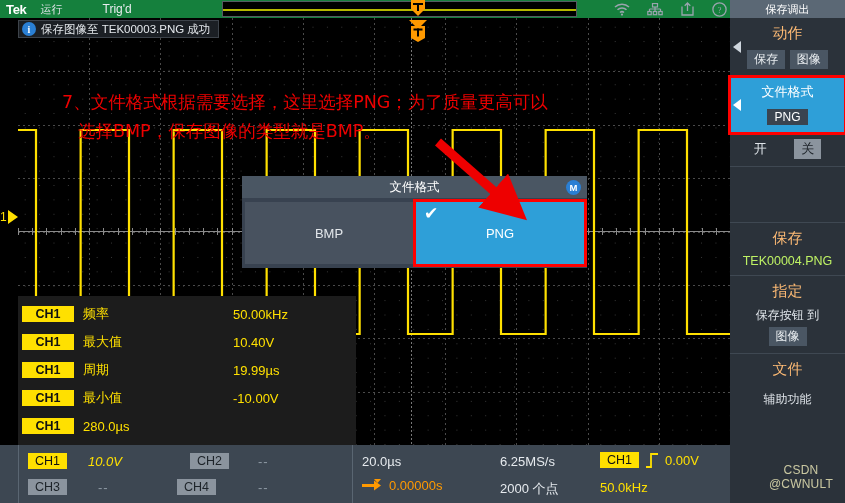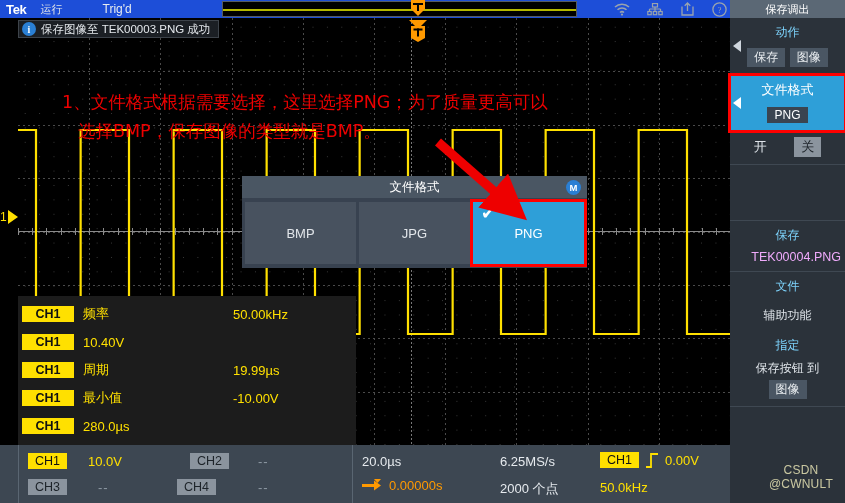--- a/index.html
+++ b/index.html
@@ -11,21 +11,21 @@
   }
   #app {
     position: relative;
     width: 845px; height: 503px;
     background: #000;
   }
 
   
   .topbar {
     position: absolute; left: 0; top: 0; width: 845px; height: 18px;
-    background: #1d4ed8;
+    background: #15803d;
     display: flex; align-items: center;
   }
   .tek-logo {
     color: #ffffff; font-weight: bold; font-size: 13px;
     padding-left: 6px; letter-spacing: -0.3px;
     font-family: "Liberation Sans", sans-serif;
   }
   .top-run { color: #dfe3e8; font-size: 11px; margin-left: 14px; }
   .top-trig { color: #e8ecef; font-size: 12px; margin-left: 40px; font-family: "Liberation Sans", sans-serif;}
   .top-strip {
@@ -200,21 +200,21 @@
 
   
   .sidebar {
     position: absolute; right: 0; top: 18px; width: 115px; height: 485px;
     background: #2b323a;
   }
   .sb-item {
     position: relative; border-bottom: 1px solid #3f4852;
     padding: 6px 4px 7px 4px; text-align: center;
   }
-  .sb-title { color: #7dd3fc; font-size: 12px; margin-bottom: 6px; }
+  .sb-title { color: #fdba74; font-size: 15px; margin-bottom: 6px; }
   .sb-value {
     display: inline-block; background: #4a5663; color: #e8ecef;
     font-size: 12px; padding: 1px 7px;
   }
   .sb-arrow-left {
     position: absolute; left: 3px; top: 50%; transform: translateY(-50%);
     width: 0; height: 0;
     border-top: 6px solid transparent; border-bottom: 6px solid transparent;
     border-right: 8px solid #cfd6dd;
   }
@@ -222,21 +222,21 @@
     background: #2e9fd8;
     outline: 3px solid #ff0000; outline-offset: -1px;
     z-index: 4;
   }
   .sb-item.active .sb-title { color: #ffffff; font-size: 13px; }
   .sb-item.active .sb-value { background: #3a4450; color: #ffffff; }
   .sb-item.active .sb-arrow-left { border-right-color: #ffffff; }
   .sb-toggle { display: flex; align-items: center; justify-content: space-around; padding: 0 6px; }
   .sb-toggle .opt { color: #dfe4e9; font-size: 13px; }
   .sb-toggle .opt.sel { background: #8b949e; color: #1d2329; padding: 1px 7px; }
-  .sb-filename { color: #f0abfc; font-size: 12.5px; text-align: right; }
+  .sb-filename { color: #bef264; font-size: 12.5px; }
   .sb-sub { color: #dfe4e9; font-size: 12px; }
   .sb-spacer { height: 56px; border-bottom: 1px solid #3f4852; }
 
   .watermark {
     position: absolute; right: 4px; bottom: 12px; width: 110px;
     color: #fef9c3; opacity: 0.75; font-size: 12px; text-align: center;
     letter-spacing: 0.2px; z-index: 12; pointer-events: none;
     font-family: "Liberation Sans", sans-serif;
     padding-left: 30px;
   }
@@ -386,21 +386,21 @@
     <rect x="4.5" y="8.5" width="9" height="2" fill="#000"></rect>
     <rect x="8" y="8.5" width="2" height="8" fill="#000"></rect>
   </svg>
 
   <div class="notice">
     <div class="notice-icon">i</div>
     <div class="notice-text">保存图像至 TEK00003.PNG 成功</div>
   </div>
 
   <div class="annot">
-    <div class="l1">1、文件格式根据需要选择，这里选择PNG；为了质量更高可以</div>
+    <div class="l1">7、文件格式根据需要选择，这里选择PNG；为了质量更高可以</div>
     <div class="l2">选择BMP，保存图像的类型就是BMP。</div>
   </div>
 
   <svg class="arrow-svg" width="110" height="85" viewBox="0 0 110 85">
     <defs>
       <marker id="ah" markerWidth="5" markerHeight="5" refX="1.6" refY="2.5" orient="auto">
         <polygon points="0,0 5,2.5 0,5" fill="#ee0000"></polygon>
       </marker>
     </defs>
     <line x1="8" y1="4" x2="74" y2="62" stroke="#ee0000" stroke-width="9" marker-end="url(#ah)"></line>
@@ -408,38 +408,36 @@
 
   <div class="dialog">
     <div class="dialog-title">
       <span>文件格式</span>
       <span class="dlg-m">M</span>
     </div>
     <div class="dialog-body">
       <div class="fmt-btn">
         <span>BMP</span>
       </div>
-      <div class="fmt-btn">
-        <span>JPG</span>
-      </div>
       <div class="fmt-btn sel">
         <span class="fmt-check">✔</span>
         <span>PNG</span>
       </div>
     </div>
   </div>
 
   <div class="meas">
     <div class="meas-row">
       <div class="meas-tag">CH1</div>
       <div class="meas-name">频率</div>
       <div class="meas-val">50.00kHz</div>
     </div>
     <div class="meas-row">
       <div class="meas-tag">CH1</div>
+      <div class="meas-name">最大值</div>
       <div class="meas-val">10.40V</div>
     </div>
     <div class="meas-row">
       <div class="meas-tag">CH1</div>
       <div class="meas-name">周期</div>
       <div class="meas-val">19.99µs</div>
     </div>
     <div class="meas-row">
       <div class="meas-tag">CH1</div>
       <div class="meas-name">最小值</div>
@@ -451,21 +449,21 @@
     </div>
   </div>
 
   <div class="statusbar">
     <div class="sb-sep-left"></div>
     <div class="sb-sep-mid"></div>
 
     <div class="sb-cell" style="left:28px; top:8px;">
       <span class="chip on">CH1</span>
     </div>
-    <div class="sb-cell" style="left:88px; top:9px; color:#ffe000;">10.0V</div>
+    <div class="sb-cell" style="left:88px; top:9px; color:#ffe000;font-style:italic;">10.0V</div>
 
     <div class="sb-cell" style="left:190px; top:8px;">
       <span class="chip">CH2</span>
     </div>
     <div class="sb-cell dash" style="left:258px; top:9px;">--</div>
 
     <div class="sb-cell" style="left:28px; top:34px;">
       <span class="chip">CH3</span>
     </div>
     <div class="sb-cell dash" style="left:98px; top:35px;">--</div>
@@ -520,26 +518,26 @@
       </div>
     </div>
 
     <div class="sb-spacer"></div>
 
     <div class="sb-item">
       <div class="sb-title">保存</div>
       <div class="sb-filename">TEK00004.PNG</div>
     </div>
 
-    <div class="sb-item" style="border-bottom:none;">
-      <div class="sb-title">文件</div>
-      <div class="sb-sub" style="margin-top:12px;">辅助功能</div>
-    </div>
-
     <div class="sb-item">
       <div class="sb-title">指定</div>
       <div class="sb-sub">保存按钮 到</div>
       <span class="sb-value" style="margin-top:3px;">图像</span>
     </div>
+
+    <div class="sb-item" style="border-bottom:none;">
+      <div class="sb-title">文件</div>
+      <div class="sb-sub" style="margin-top:12px;">辅助功能</div>
+    </div>
   </div>
 
   <div class="watermark">CSDN @CWNULT</div>
 </div>
 
 </body></html>

